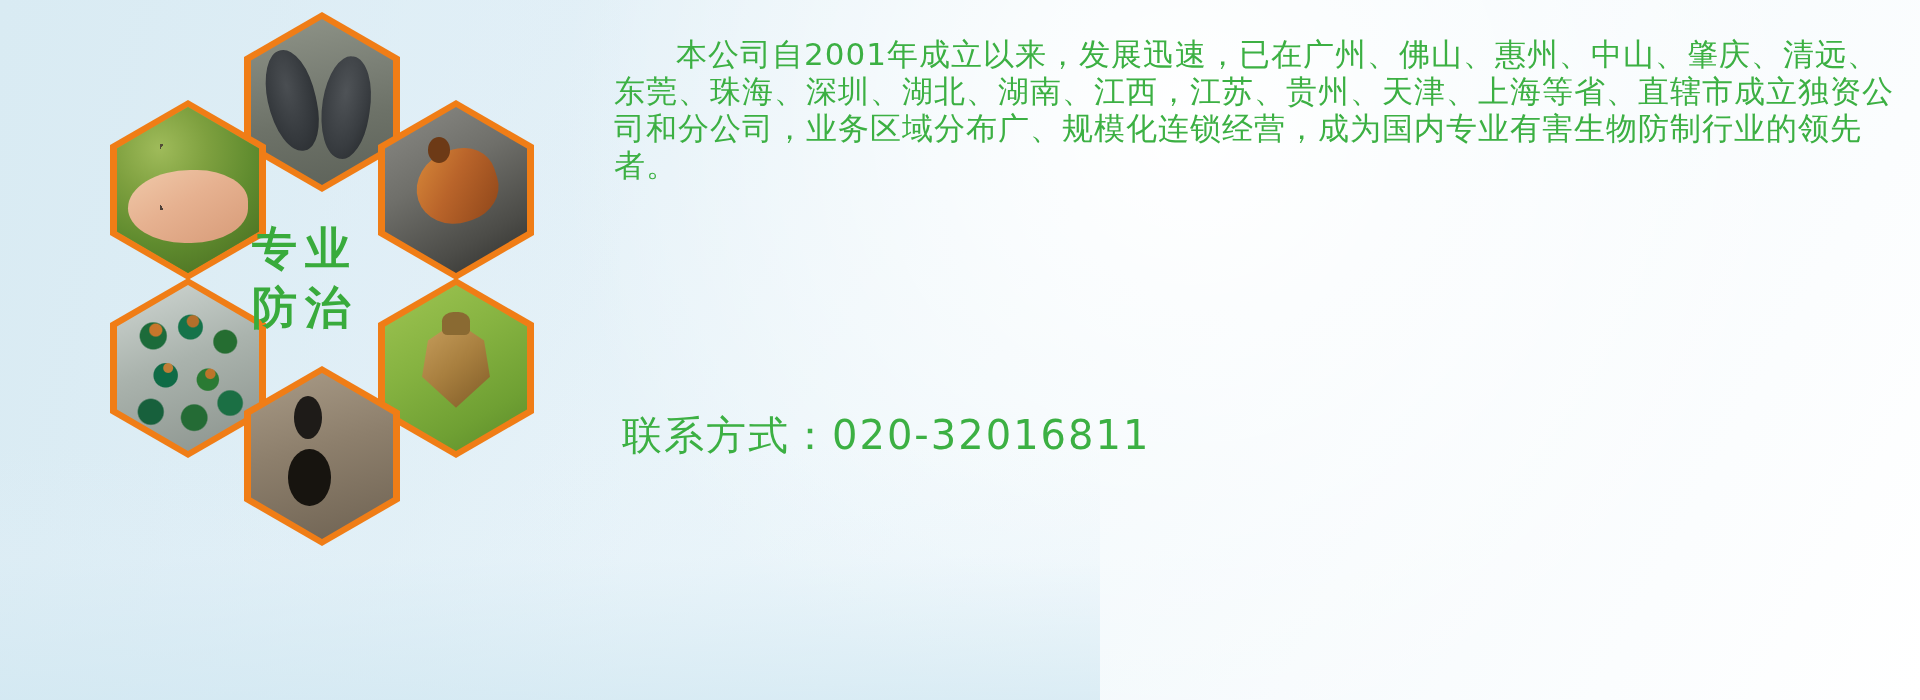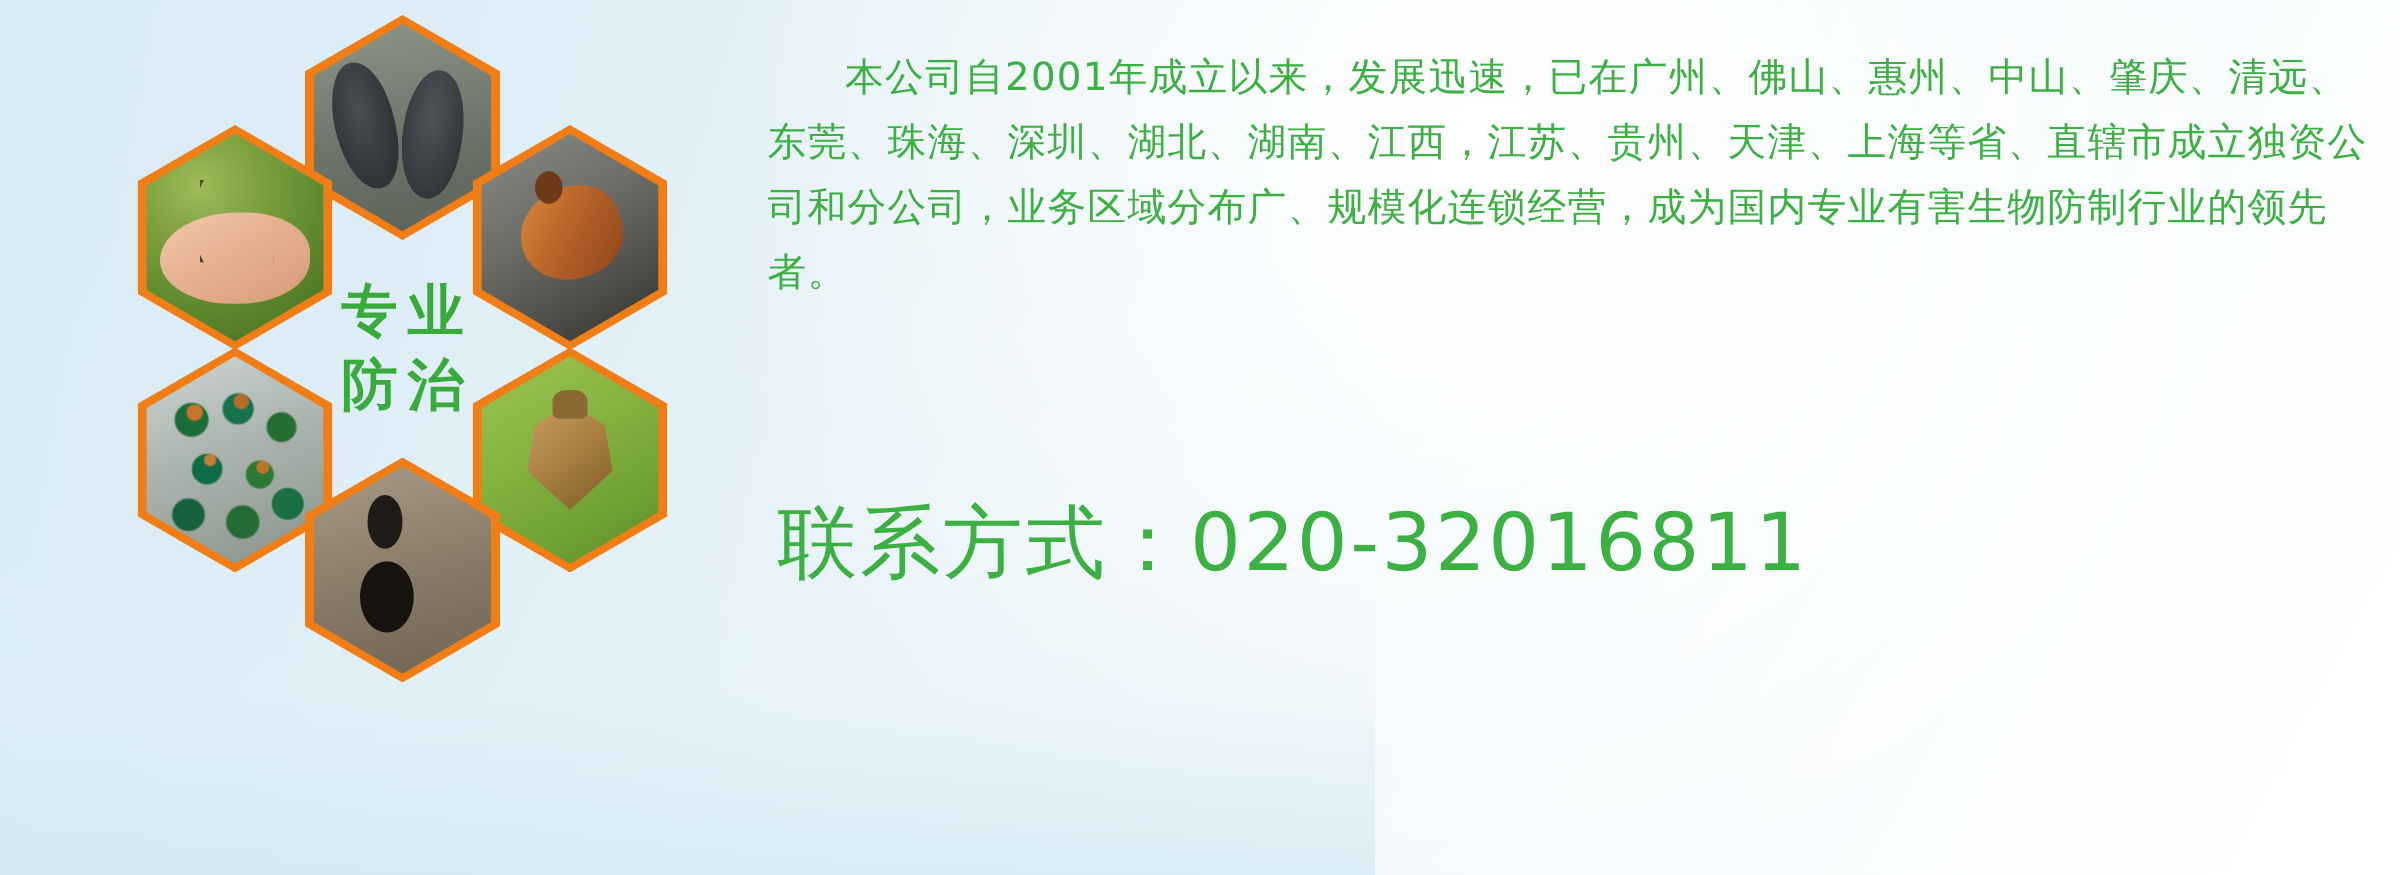--- a/index.html
+++ b/index.html
@@ -44,21 +44,21 @@
   .h-top      { left:152px; top:4px; }
   .h-lefttop  { left:18px;  top:92px; }
   .h-righttop { left:286px; top:92px; }
   .h-leftbot  { left:18px;  top:270px; }
   .h-rightbot { left:286px; top:270px; }
   .h-bottom   { left:152px; top:358px; }
 
   
   #center-label {
     position:absolute; left:152px; top:170px; width:156px; height:200px;
-    display:flex; flex-direction:column; align-items:center; justify-content:center;
+    display:flex; flex-direction:column; align-items:flex-start; justify-content:center;
     gap:14px;
   }
   #center-label .cl {
     color:#39ab3c; font-size:45px; font-weight:bold; letter-spacing:8px;
     text-indent:8px; line-height:1;
     font-family:"DejaVu Sans","Liberation Sans",sans-serif;
   }
 
   
   .art.mosquito { background:
@@ -144,33 +144,33 @@
     background:#8a6a32; border-radius:40% 40% 20% 20%;
   }
 
   
   #copy {
     position:absolute; left:614px; top:36px; width:1300px;
   }
   #paragraph {
     color:#3cb043;
     font-size:31px;
-    line-height:52px;
+    line-height:37px;
     letter-spacing:1px;
     text-indent:62px;
     font-family:"DejaVu Sans","Liberation Sans",sans-serif;
     font-weight:500;
     width:1285px;
   }
   #contact {
     position:absolute; left:622px; top:398px; width:1290px;
     color:#3cb043; font-weight:500;
     font-family:"DejaVu Sans","Liberation Sans",sans-serif;
   }
-  #contact .line1 { font-size:64px; line-height:74px; letter-spacing:2px; }
+  #contact .line1 { font-size:40px; line-height:74px; letter-spacing:2px; }
   #contact .line2 { font-size:56px; line-height:74px; letter-spacing:2px; padding-left:280px; }
 </style>
 </head>
 <body>
 
 <div id="stage">
 
   <div id="wash-left"></div>
   <div id="wash-bottom"></div>
 

